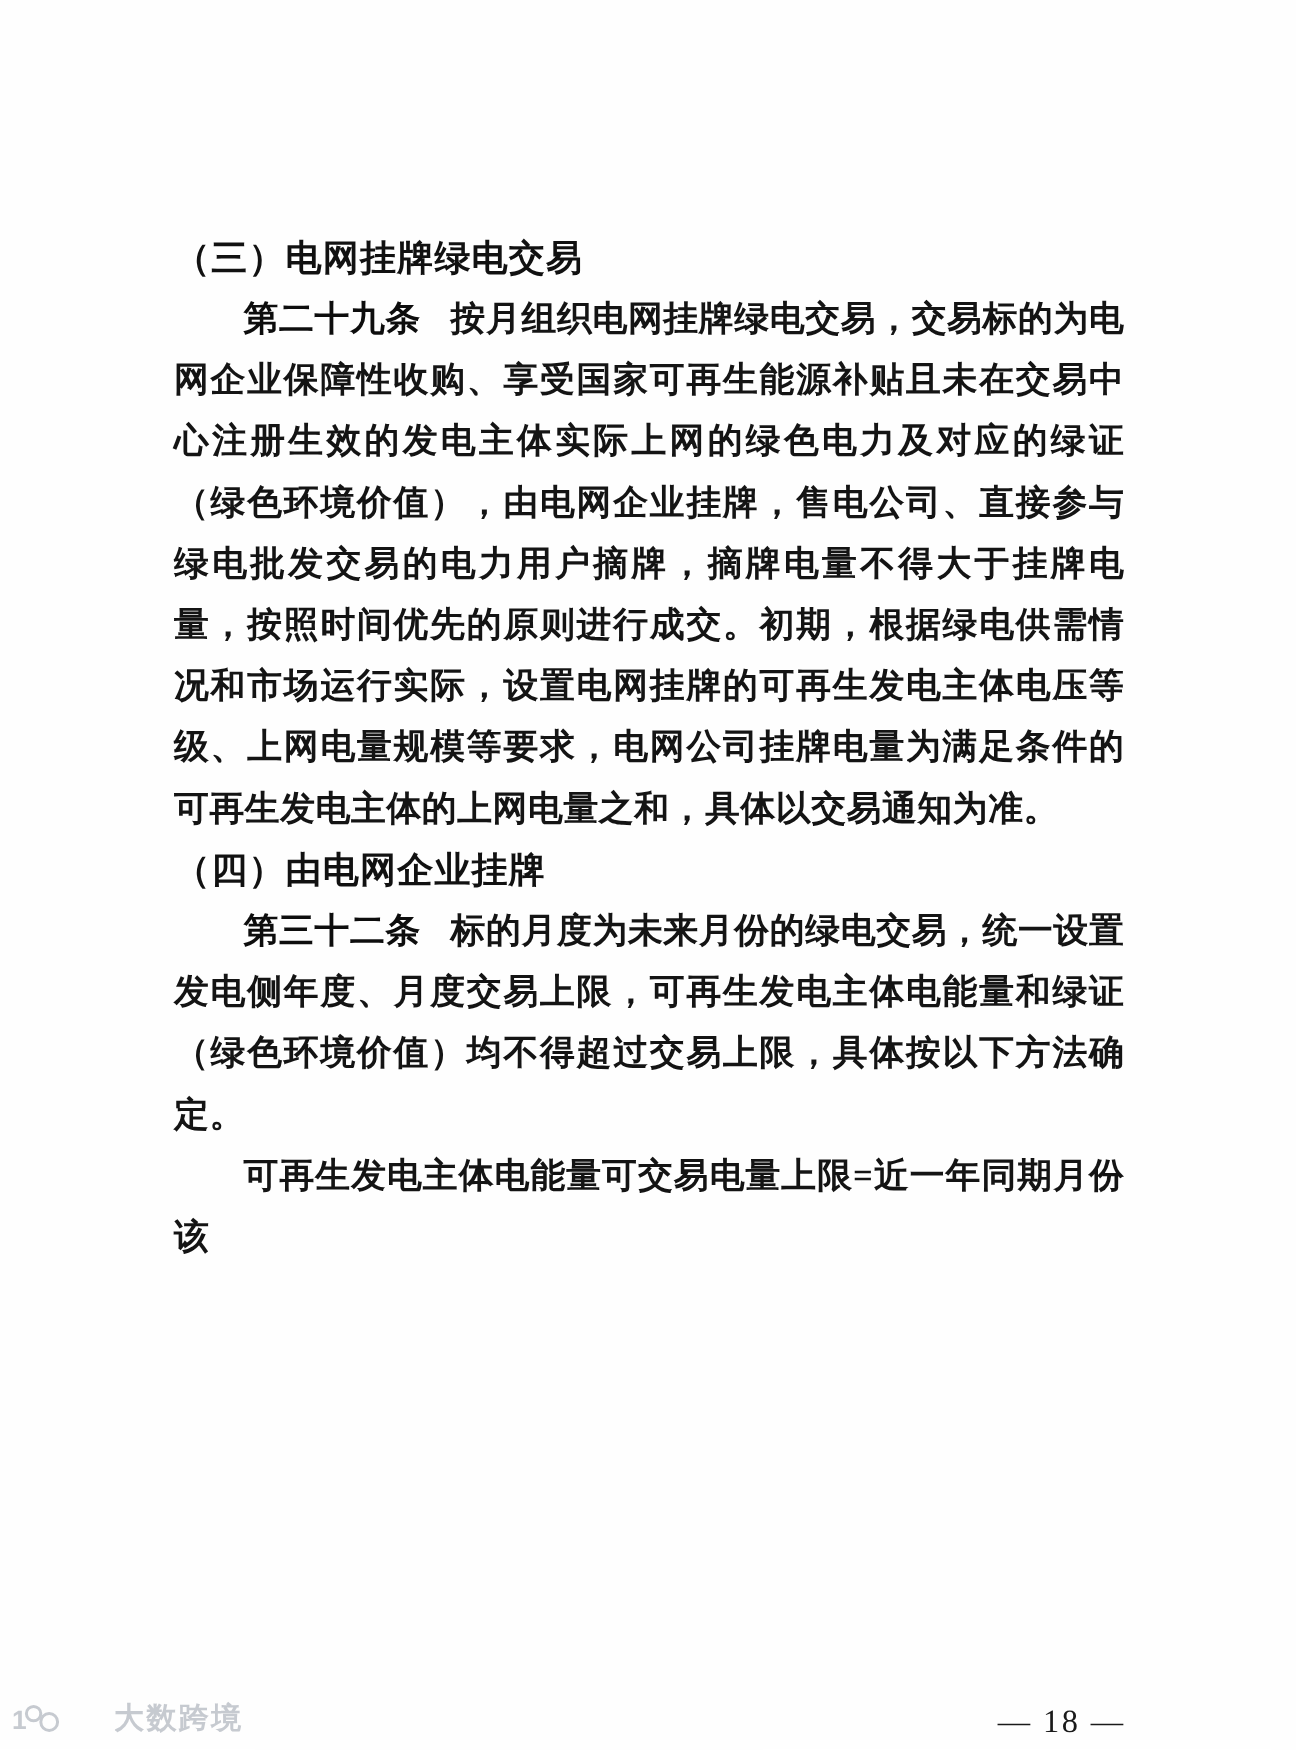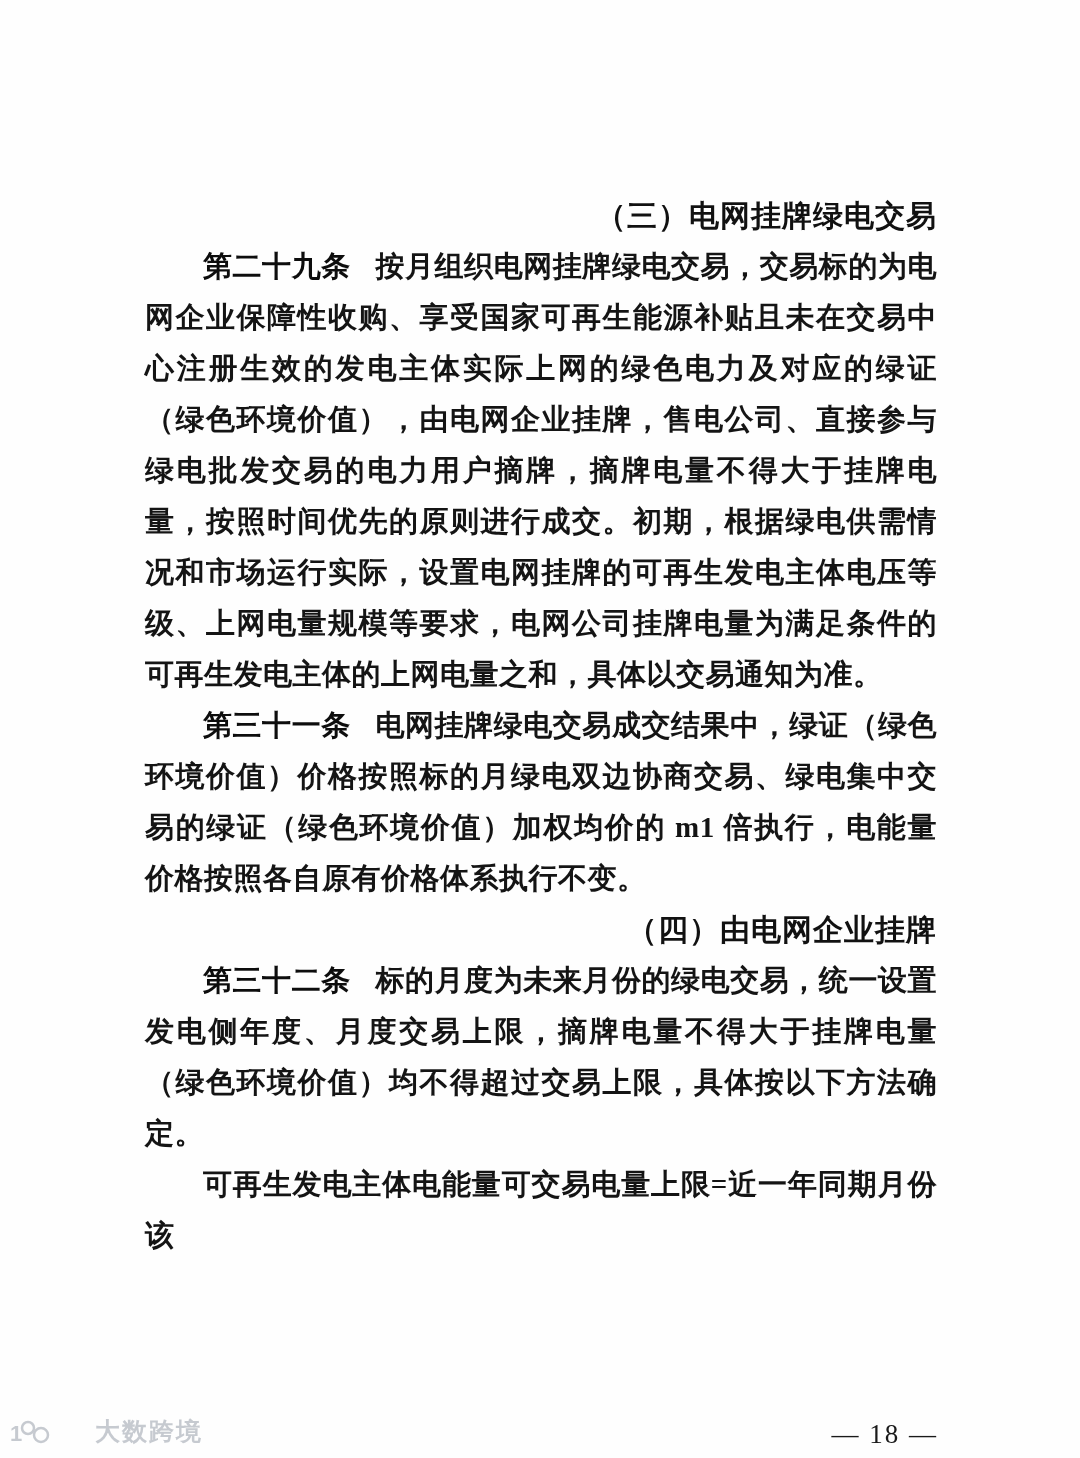--- a/index.html
+++ b/index.html
@@ -21,21 +21,21 @@
     position: absolute;
     top: 190px;
     left: 145px;
     width: 792px;
   }
   .section-heading {
     font-family: "Liberation Sans", "DejaVu Sans", sans-serif;
     font-weight: 700;
     font-size: 30px;
     line-height: 51px;
-    text-align: right;
+    text-align: left;
     letter-spacing: 1px;
     margin: 0;
     color: #111;
   }
   .para {
     font-size: 29px;
     line-height: 51px;
     text-align: justify;
     text-indent: 58px;
     letter-spacing: 0.5px;
@@ -86,25 +86,24 @@
 
 <div class="page">
 
   <div class="content">
 
     <h2 class="section-heading">（三）电网挂牌绿电交易</h2>
 
     <p class="para"><span class="lead">第二十九条</span><span class="body-text">按月组织电网挂牌绿电交易，交易标的为电网企业保障性收购、享受国家可再生能源补贴且未在交易中心注册生效的发电主体实际上网的绿色电力及对应的绿证（绿色环境价值），由电网企业挂牌，售电公司、直接参与绿电批发交易的电力用户摘牌，摘牌电量不得大于挂牌电量，按照时间优先的原则进行成交。初期，根据绿电供需情况和市场运行实际，设置电网挂牌的可再生发电主体电压等级、上网电量规模等要求，电网公司挂牌电量为满足条件的可再生发电主体的上网电量之和，具体以交易通知为准。</span></p>
 
 
-    <p class="para"><span class="lead">第三十一条</span><span class="body-text">电网挂牌绿电交易成交结果中，绿证（绿色环境价值）价格按照标的月绿电双边协商交易、绿电集中交易的绿证（绿色环境价值）加权均价的 m1 倍执行，电能量价格按照各自原有价格体系执行不变。</span></p>
 
     <h2 class="section-heading">（四）由电网企业挂牌</h2>
 
-    <p class="para"><span class="lead">第三十二条</span><span class="body-text">标的月度为未来月份的绿电交易，统一设置发电侧年度、月度交易上限，摘牌电量不得大于挂牌电量（绿色环境价值）均不得超过交易上限，具体按以下方法确定。</span></p>
+    <p class="para"><span class="lead">第三十二条</span><span class="body-text">标的月度为未来月份的绿电交易，统一设置发电侧年度、月度交易上限，可再生发电主体电能量和绿证（绿色环境价值）均不得超过交易上限，具体按以下方法确定。</span></p>
 
     <p class="para"><span class="body-text">可再生发电主体电能量可交易电量上限=近一年同期月份该</span></p>
 
   </div>
 
   <div class="footer-page-number">— 18 —</div>
 
   <div class="watermark">
     <span class="wm-icon">
       <svg width="40" height="26" viewBox="0 0 40 26" aria-hidden="true">

